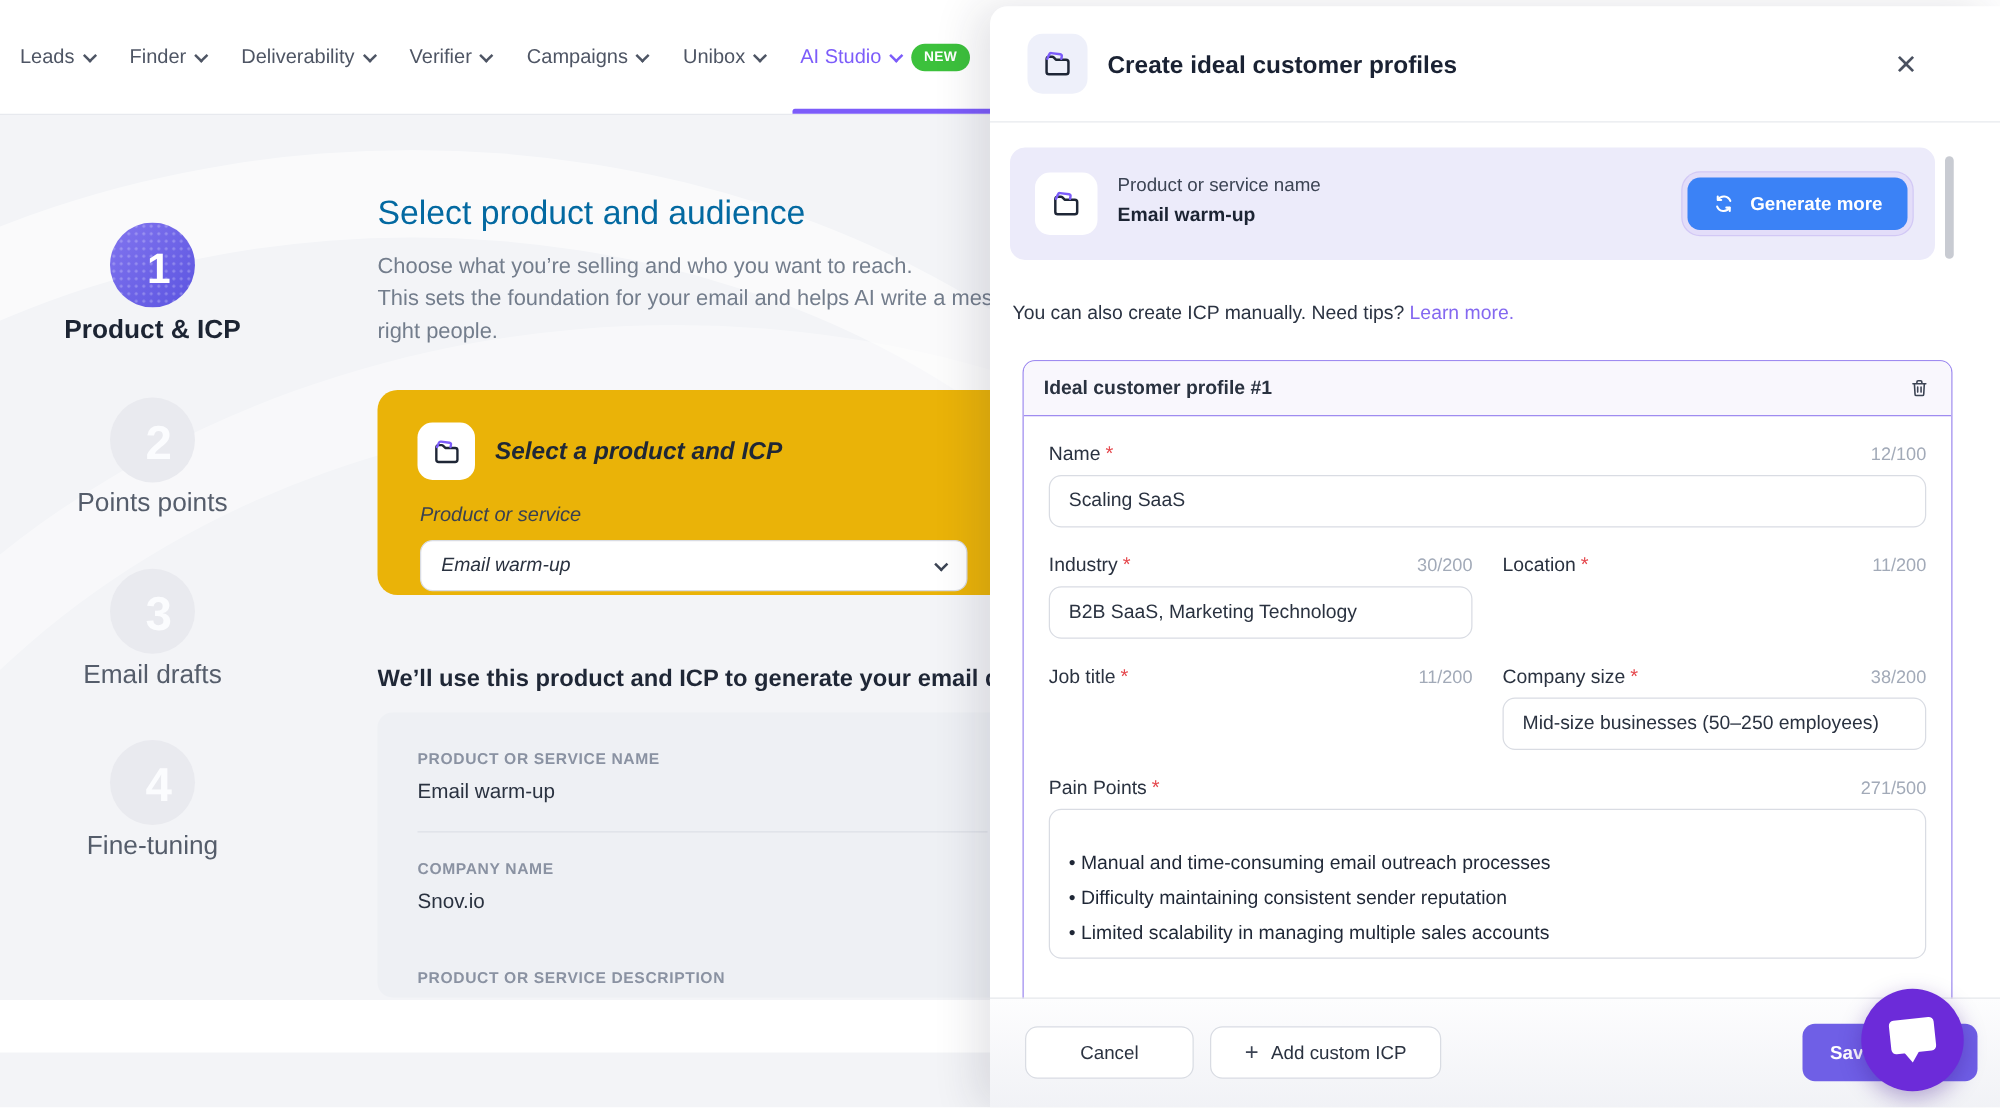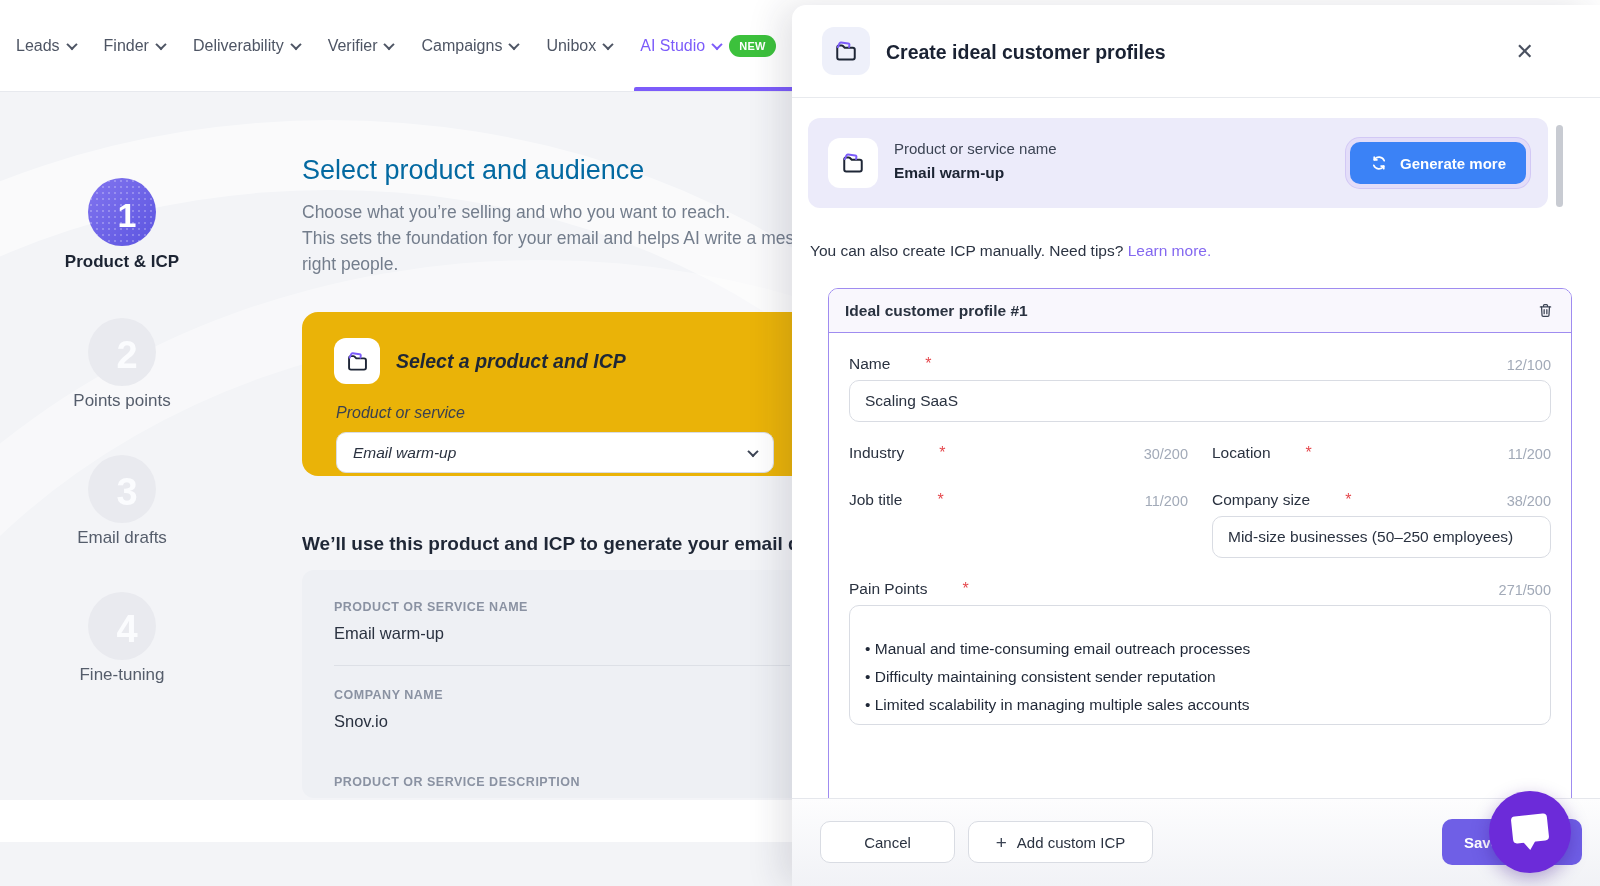--- a/index.html
+++ b/index.html
@@ -24,21 +24,21 @@
   .badge-new { background:#3cc13c; color:#fff; font-size:11px; font-weight:bold; letter-spacing:.3px;
                padding:5px 10px; border-radius:12px; }
 
   
   .step-circle { position:absolute; width:68px; height:68px; border-radius:50%; display:flex;
                  align-items:center; justify-content:center; font-weight:bold; }
   .step-circle.active { background:linear-gradient(135deg,#8275ef,#5b54e0);
       background-image:radial-gradient(rgba(255,255,255,.25) 1px, transparent 1.4px),linear-gradient(135deg,#8275ef,#5b54e0);
       background-size:6px 6px,100% 100%; color:#fff; font-size:34px; padding-left:10px; padding-top:6px; }
   .step-circle.idle { background:#e9eaef; color:#fbfcfe; font-size:38px; padding-left:10px; padding-top:6px; }
-  .step-label { position:absolute; width:220px; left:12px; text-align:center; font-size:17px; color:#555d6b; }
+  .step-label { position:absolute; width:220px; left:12px; text-align:center; font-size:21px; color:#555d6b; }
   .step-label.active { font-weight:bold; color:#1c2433; }
 
   
   .h1 { position:absolute; left:302px; top:155px; font-size:27px; font-weight:500; color:#0369a1; }
   .desc { position:absolute; left:302px; top:199px; width:700px; font-size:17.5px; line-height:26px; color:#737d8c; }
   .pcard { position:absolute; left:302px; top:312px; width:520px; height:164px; background:#eab308; border-radius:16px;font-style:italic; }
   .tile { background:#fff; border-radius:12px; display:flex; align-items:center; justify-content:center; }
   .pcard .tile { position:absolute; left:32px; top:26px; width:46px; height:46px; }
   .pcard-title { position:absolute; left:94px; top:38px; font-size:19.5px; font-weight:bold; color:#1f2736; }
   .pcard-label { position:absolute; left:34px; top:92px; font-size:16px; color:#3a4150; }
@@ -68,28 +68,28 @@
   .banner-label { position:absolute; left:86px; top:22px; font-size:15px; color:#3c4454; }
   .banner-value { position:absolute; left:86px; top:46px; font-size:15.5px; font-weight:bold; color:#1c2433; }
   .btn-generate { position:absolute; right:22px; top:24px; height:42px; padding:0 20px; background:#3b82f6;
                   border:none; border-radius:10px; color:#fff; font-size:15px; font-weight:bold;
                   display:flex; align-items:center; gap:12px; cursor:pointer;
                   box-shadow:0 0 0 4px #e3ddf9, 0 0 0 5px #d2c8f5; }
 
   .tip { position:absolute; left:18px; top:237px; font-size:15.5px; color:#2b3342; }
   .tip a { color:#8468f0; text-decoration:none; cursor:pointer; }
 
-  .icp { position:absolute; left:36px; top:283px; width:744px; height:560px; background:#fff;
+  .icp { position:absolute; left:26px; top:283px; width:744px; height:560px; background:#fff;
          border:1.5px solid #9f8cf0; border-radius:10px; overflow:hidden; }
   .icp-head { position:relative; height:44px; background:#f9f7fd; border-bottom:1.5px solid #9f8cf0;
               display:flex; align-items:center; padding:0 16px; }
   .icp-head-title { font-size:15.5px; font-weight:600; color:#2a3240; }
   .icp-trash { margin-left:auto; cursor:pointer; display:flex; }
   .icp-body { padding:22px 20px 0 20px; }
-  .f-row { display:flex; align-items:flex-end; margin-bottom:7px;gap:31px; }
+  .f-row { display:flex; align-items:center; margin-bottom:7px; }
   .f-label { font-size:15.5px; color:#2a3240; }
   .req { color:#e5484d; margin-left:4px; }
   .counter { margin-left:auto; font-size:14.5px; color:#a2aab8; }
   .f-input { width:100%; height:42px; border:1px solid #d9dce3; border-radius:10px; padding:0 15px;
              font-size:15.5px; color:#2a3240; font-family:"Liberation Sans",sans-serif; background:#fff; }
   .cols { display:flex; gap:24px; margin-top:22px; }
   .col { width:340px; }
   .pain { margin-top:22px; }
   .f-textarea { width:100%; height:120px; border:1px solid #d9dce3; border-radius:10px; padding:8px 15px;
                 font-size:15.5px; line-height:28px; color:#1f2736; white-space:pre-line; overflow:hidden; }
@@ -268,20 +268,21 @@
         </div>
         <input class="f-input" value="Scaling SaaS" style="">
 
         <div class="cols">
           <div class="col">
             <div class="f-row">
               <span class="f-label">Industry</span>
               <span class="req">*</span>
               <span class="counter">30/200</span>
             </div>
+            <input class="f-input" value="B2B SaaS, Marketing Technology" style="">
           </div>
           <div class="col">
             <div class="f-row">
               <span class="f-label">Location</span>
               <span class="req">*</span>
               <span class="counter">11/200</span>
             </div>
           </div>
         </div>
 

